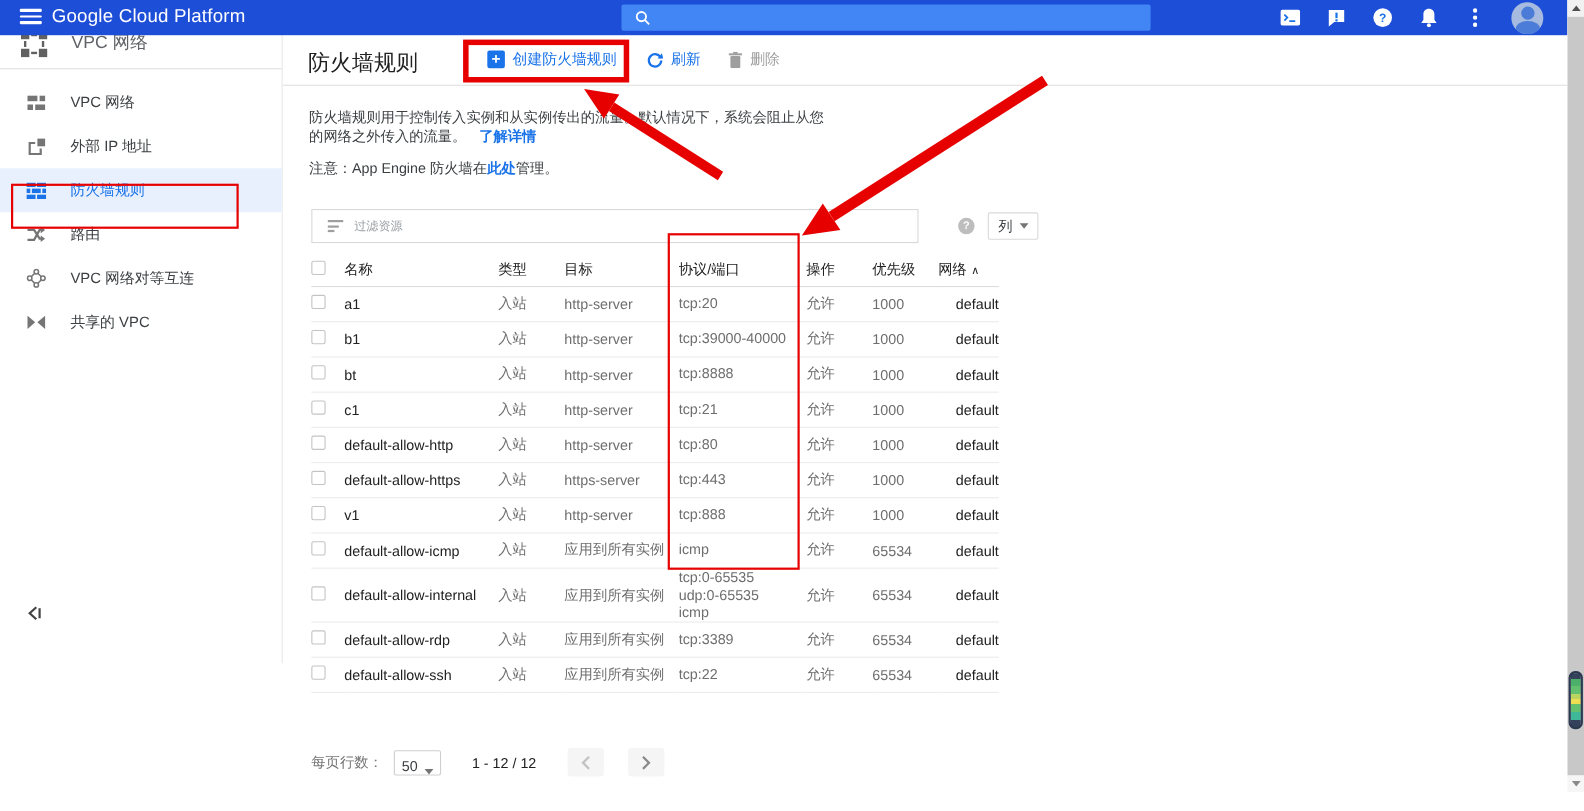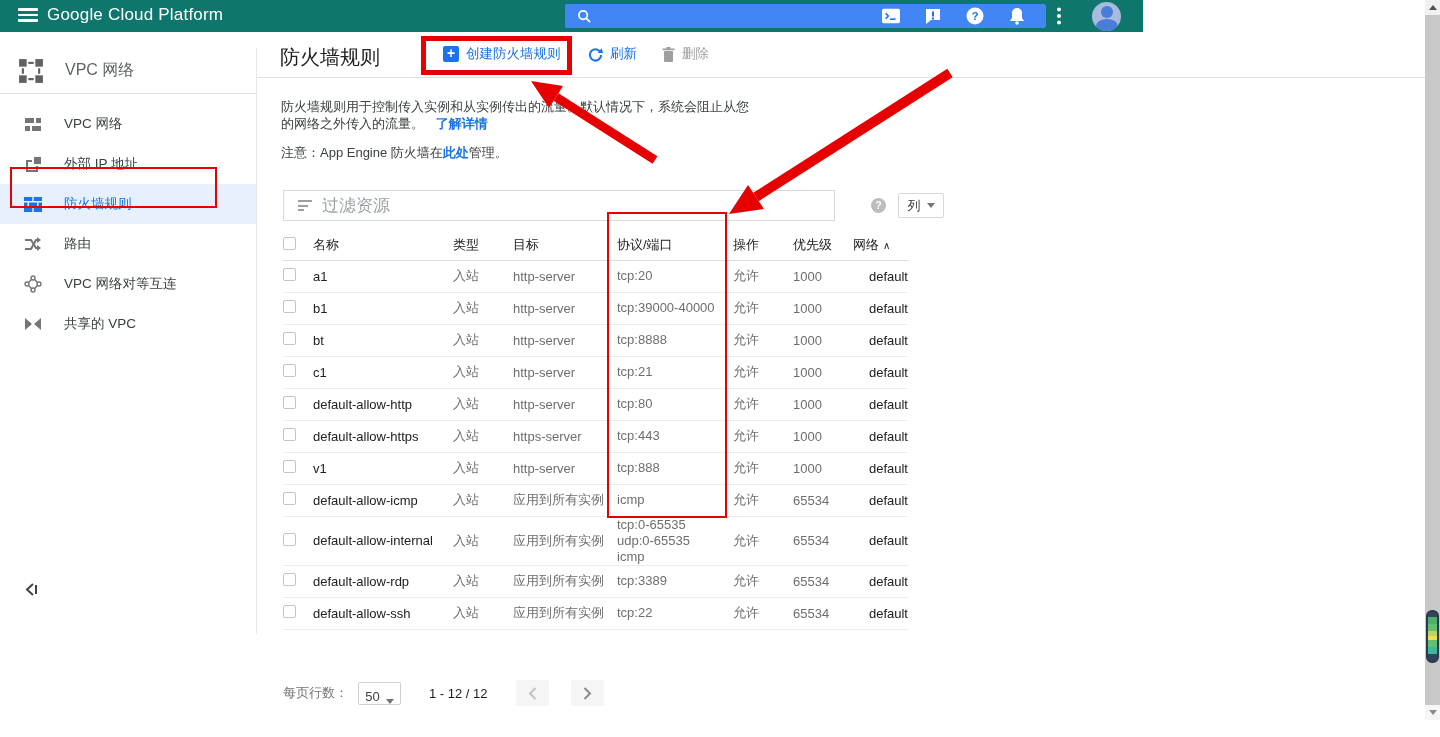--- a/index.html
+++ b/index.html
@@ -1,36 +1,36 @@
 <!DOCTYPE html>
 <html><head>
 <meta charset="utf-8">
 <style>
   * { margin:0; padding:0; box-sizing:border-box; }
   html,body { width:1440px; height:737px; overflow:hidden; }
   body { font-family:"Liberation Sans","DejaVu Sans",sans-serif; background:#fff; position:relative; }
   .page { position:absolute; inset:0; width:1440px; height:737px; }
 
   
-  .topbar { position:absolute; left:0; top:0; width:1143px; height:32px; background:#0f766e; display:flex; align-items:center; z-index:10; }
+  .topbar { position:absolute; left:0; top:0; width:1425px; height:32px; background:#1d4ed8; display:flex; align-items:center; z-index:10; }
   .hamburger { position:absolute; left:18px; top:8px; width:20px; height:16px; cursor:pointer; }
   .hamburger span { display:block; height:2.5px; background:#fff; margin-bottom:3.2px; border-radius:1px; }
   .logo { position:absolute; left:47px; top:5px; color:#fff; font-size:17px; font-weight:400; letter-spacing:.2px; white-space:nowrap; }
   .proj { position:absolute; left:278px; top:0; height:32px; display:flex; align-items:center; cursor:pointer; }
   .proj-name { color:#fff; font-size:13.5px; font-weight:500; margin-left:6px; }
   .caret-down-w { width:0; height:0; border-left:5px solid transparent; border-right:5px solid transparent; border-top:6px solid #fff; margin-left:10px; }
   .searchbar { position:absolute; left:565px; top:4px; width:481px; height:24px; background:#4285f4; border-radius:2px; display:flex; align-items:center; }
   .tb-icons { position:absolute; right:22px; top:0; height:32px; display:flex; align-items:center; gap:24px; }
   .tb-ic { width:18px; height:18px; display:flex; align-items:center; justify-content:center; cursor:pointer; }
   .avatar { width:29px; height:29px; border-radius:50%; background:#a7badf; overflow:hidden; position:relative; cursor:pointer; }
   .avatar .head { position:absolute; left:8.5px; top:4px; width:12px; height:12px; border-radius:50%; background:#4a7cd8; }
   .avatar .bod  { position:absolute; left:3.5px; top:17px; width:22px; height:14px; border-radius:50%; background:#4a7cd8; }
 
   
-  .sidebar { position:absolute; left:0; top:48px; width:257px; height:586px; background:#fff; border-right:1px solid #e8e8e8; z-index:5;text-align:right; }
+  .sidebar { position:absolute; left:0; top:17px; width:257px; height:586px; background:#fff; border-right:1px solid #e8e8e8; z-index:5;text-align:right; }
   .sb-head { height:46px; border-bottom:1px solid #e0e0e0; display:flex; align-items:center; }
   .sb-head .ttl { font-size:16px; color:#5f6368; margin-left:21px; }
   .sb-head svg { margin-left:18px; }
   .sb-nav { padding-top:10px; }
   .sb-item { height:40px; display:flex; align-items:center; cursor:pointer; color:#3c4043; font-size:13.5px; }
   .sb-item .ic { width:18px; height:18px; margin-left:24px; flex:0 0 18px; display:flex; align-items:center; justify-content:center; }
   .sb-item .lbl { margin-left:22px; white-space:nowrap; }
   .sb-item.sel { background:#e8f0fe; color:#1a73e8; }
   .collapse { position:absolute; left:24px; bottom:33px; cursor:pointer; }
 
@@ -46,21 +46,21 @@
 
   .desc { position:absolute; left:24px; top:66px; font-size:13px; color:#3c4043; line-height:17px; }
   .desc a, .blue-link { color:#1a73e8; text-decoration:none; cursor:pointer;font-weight:bold; }
   .note { margin-top:12px; }
 
   .filter-row { position:absolute; left:26px; top:158px; width:625px; height:31px; }
   .filter-box { position:absolute; left:0; top:0; width:552px; height:31px; border:1px solid #d9d9d9; background:#fff; display:flex; align-items:center; }
   .filter-ic { margin-left:14px; width:14px; }
   .filter-ic div { background:#9e9e9e; height:2px; margin:2.5px 0; }
   .filter-ic .b1{width:14px;} .filter-ic .b2{width:10px;} .filter-ic .b3{width:6px;}
-  .filter-ph { margin-left:10px; font-size:17px; color:#9aa0a6; }
+  .filter-ph { margin-left:10px; font-size:11px; color:#9aa0a6; }
   .help-dot { position:absolute; left:588px; top:8px; width:15px; height:15px; border-radius:50%; background:#bdbdbd; color:#fff; font-size:10px; font-weight:700; text-align:center; line-height:15px; cursor:pointer; }
   .cols-btn { position:absolute; left:615px; top:3px; width:46px; height:25px; border:1px solid #d9d9d9; border-radius:2px; background:#fff; display:flex; align-items:center; justify-content:center; gap:6px; font-size:13px; color:#3c4043; cursor:pointer; }
   .caret-down-g { width:0; height:0; border-left:4px solid transparent; border-right:4px solid transparent; border-top:5px solid #757575; }
 
   table.grid { position:absolute; left:26px; top:198px; width:625px; border-collapse:collapse; table-layout:fixed; }
   table.grid th { height:30px; text-align:left; font-size:13px; font-weight:500; color:#212121; border-bottom:1px solid #dcdcdc; padding:0; vertical-align:middle; }
   table.grid td { height:32px; font-size:13px; border-bottom:1px solid #ececec; padding:0; vertical-align:middle; }
   td.c-name { color:#212121; }
   td.c-sec { color:#6e6e6e; }
   td.c-net, th.c-net { text-align:right; color:#212121; }

